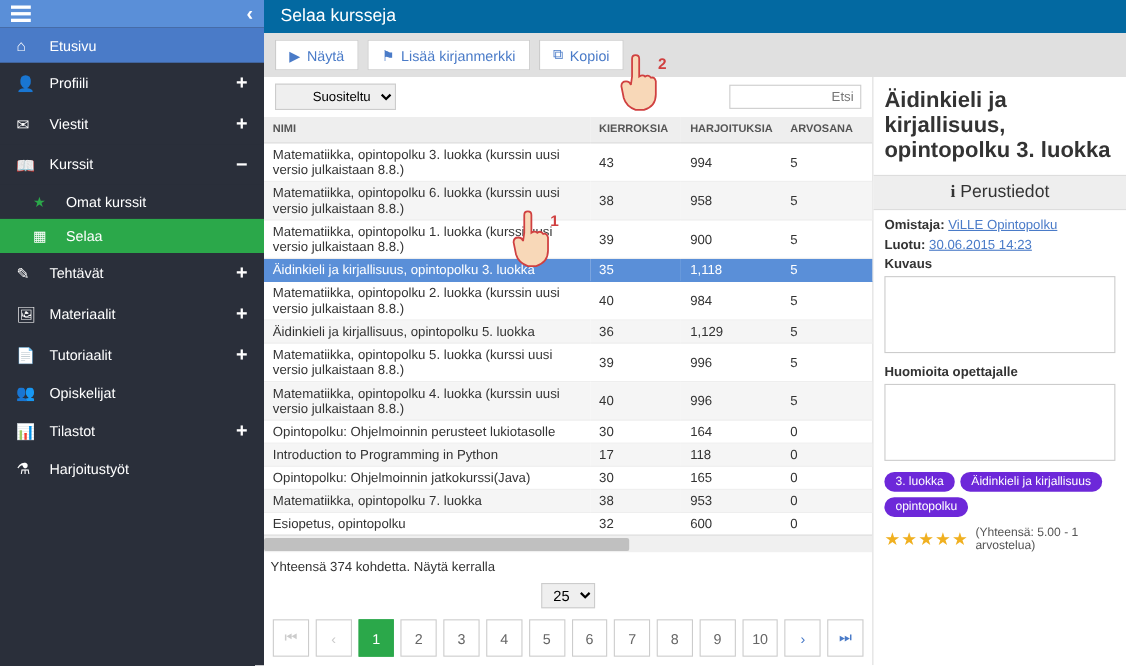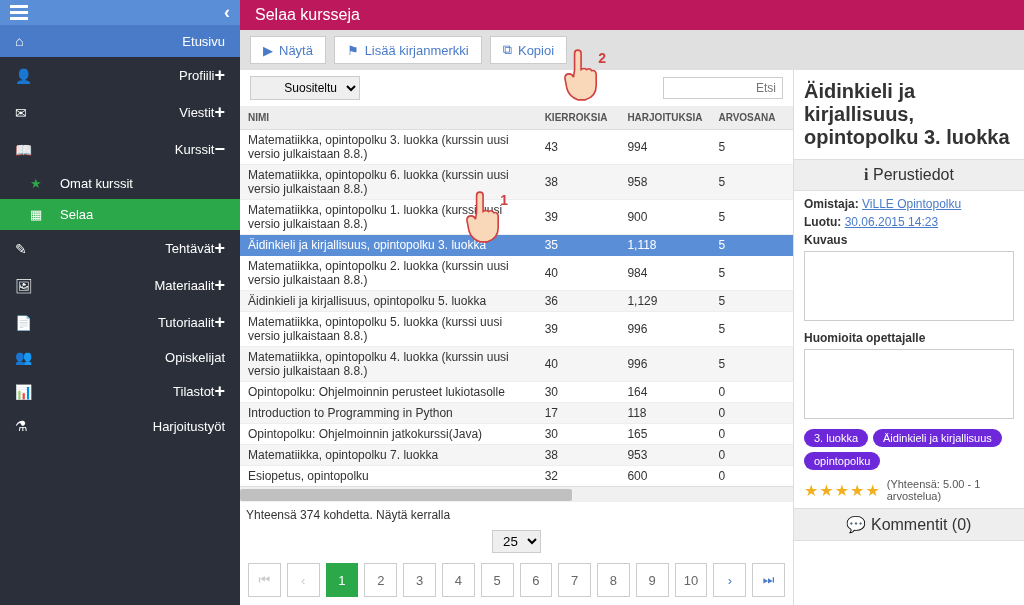--- a/index.html
+++ b/index.html
@@ -9,30 +9,30 @@
 
 .sidebar { width: 240px; background: #2a2f3a; color: #fff; display: flex; flex-direction: column; }
 .sidebar-top { background: #5a8fd8; height: 25px; display: flex; align-items: center; justify-content: space-between; padding: 0 10px; }
 .hamburger { cursor: pointer; }
 .hamburger span { display: block; width: 18px; height: 3px; background: #fff; margin: 3px 0; }
 .collapse-icon { color: #fff; font-size: 18px; font-weight: bold; }
 .nav-item { display: flex; align-items: center; padding: 8px 15px; cursor: pointer; color: #fff; }
 .nav-item.home { background: #4a7bc8; }
 .nav-item.expanded { background: #2a2f3a; }
 .nav-item .icon { width: 20px; margin-right: 10px; font-size: 14px; }
-.nav-item .label { flex: 1; text-align: right; }
+.nav-item .label { flex: 1; }
 .nav-item .toggle { font-size: 18px; font-weight: bold; }
 .nav-subitem { display: flex; align-items: center; padding: 8px 15px 8px 30px; cursor: pointer; color: #fff; }
 .nav-subitem .icon { width: 20px; margin-right: 10px; }
 .nav-subitem.active { background: #2ba84a; }
 .nav-subitem.own .icon { color: #2ba84a; }
 
 
 .main { flex: 1; display: flex; flex-direction: column; overflow: hidden; }
-.header { background: #be185d; color: #fff; padding: 6px 15px; font-size: 16px; }
+.header { background: #0369a1; color: #fff; padding: 6px 15px; font-size: 16px; }
 .toolbar { background: #e0e0e0; padding: 6px 10px; display: flex; gap: 8px; position: relative; }
 .btn { background: #fff; border: 1px solid #ccc; padding: 5px 12px; cursor: pointer; display: inline-flex; align-items: center; gap: 6px; color: #4a7bc8; font-size: 13px; }
 .btn .bicon { color: #4a7bc8; }
 
 .content { flex: 1; display: flex; overflow: hidden; }
 .table-area { flex: 1; display: flex; flex-direction: column; overflow: hidden; border-right: 1px solid #ddd; }
 .filters { display: flex; gap: 10px; padding: 6px 10px; align-items: center; }
 .filters select, .filters input { padding: 3px 6px; border: 1px solid #ccc; font-size: 12px; text-align: right; }
 .filters select { width: 110px; }
 .filters .search { margin-left: auto; width: 120px; }
@@ -319,24 +319,20 @@
         <div class="textarea-box"></div>
         <div class="tags" id="tags">
             <span class="tag">3. luokka</span>
             <span class="tag">Äidinkieli ja kirjallisuus</span>
             <span class="tag">opintopolku</span>
           </div>
         <div class="rating-row">
           <span class="stars">★★★★★</span>
           <span class="rating-txt">(Yhteensä: 5.00 - 1 arvostelua)</span>
         </div>
-        <div class="section-hdr">
-          <span>💬</span>
-          <span>Kommentit (0)</span>
-        </div>
       </div>
     </div>
   </div>
 </div>
 
 <div class="hand hand1">
   <svg viewBox="0 0 40 50">
       <path d="M15 5 Q15 2 18 2 Q21 2 21 5 L21 20 Q24 18 26 20 Q29 18 31 21 Q34 20 35 24 L35 35 Q35 45 25 48 L18 48 Q10 45 8 38 L6 28 Q6 24 10 24 Q13 24 14 27 L15 20 Z" fill="#f8d8b8" stroke="#d04040" stroke-width="1.5"></path>
     </svg>
   <span class="num">1</span>

